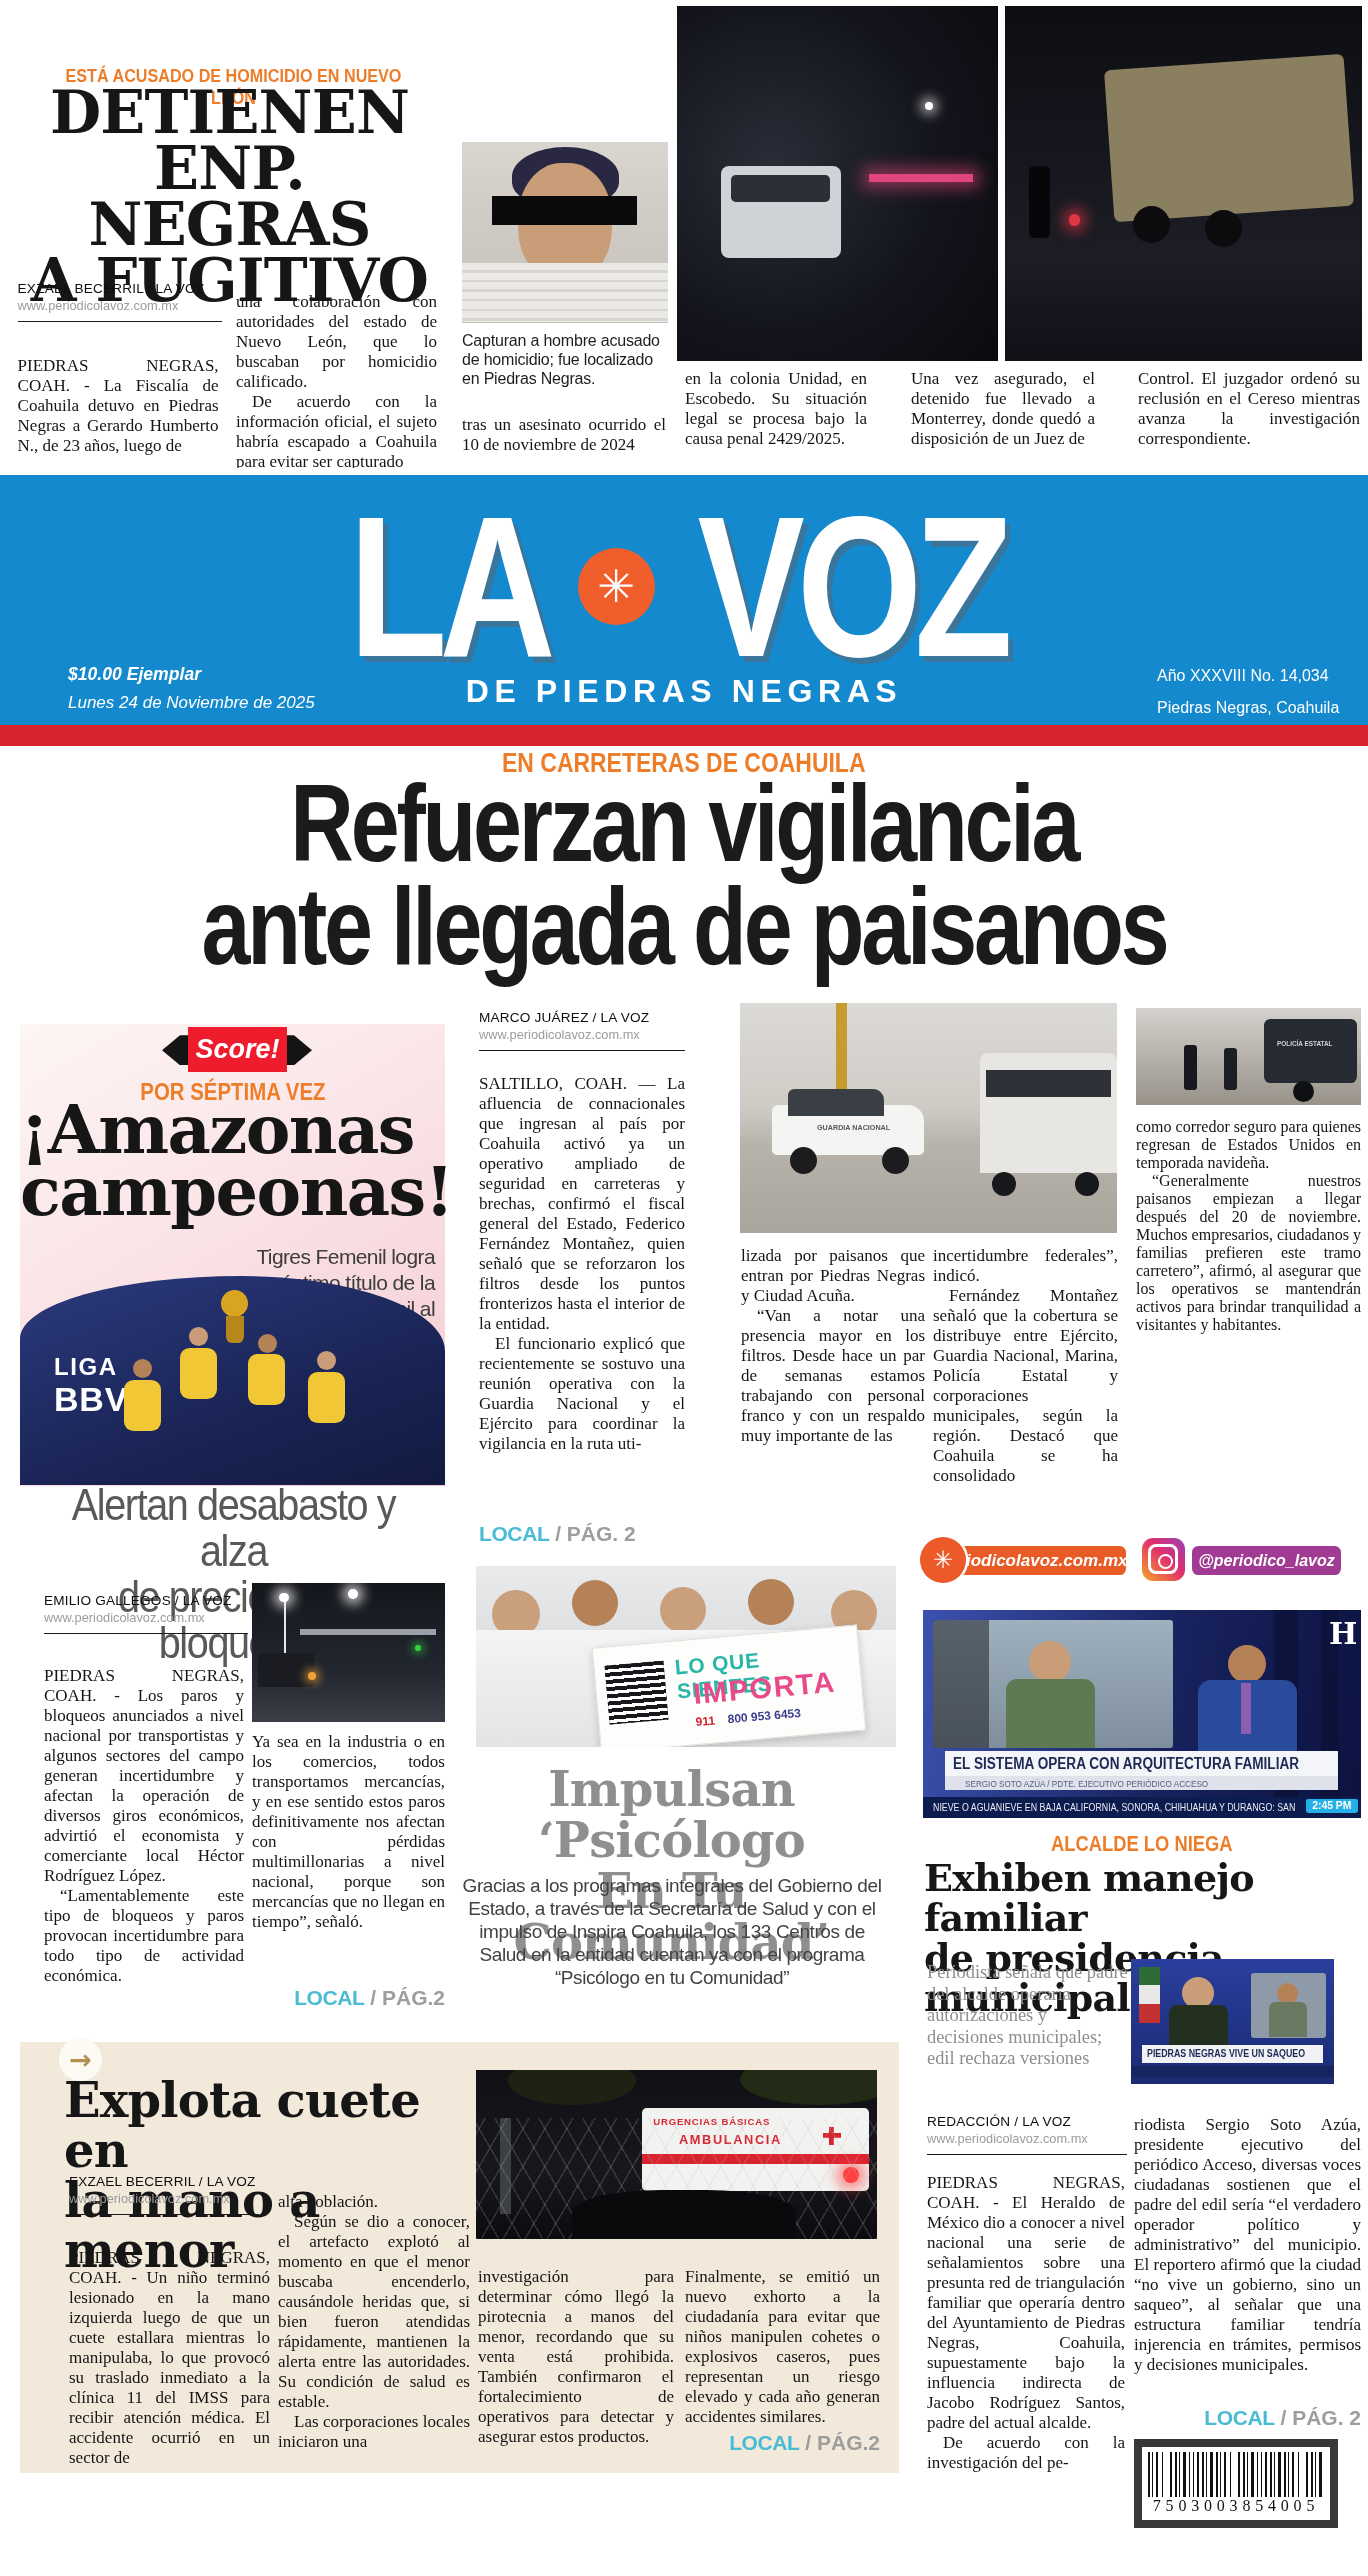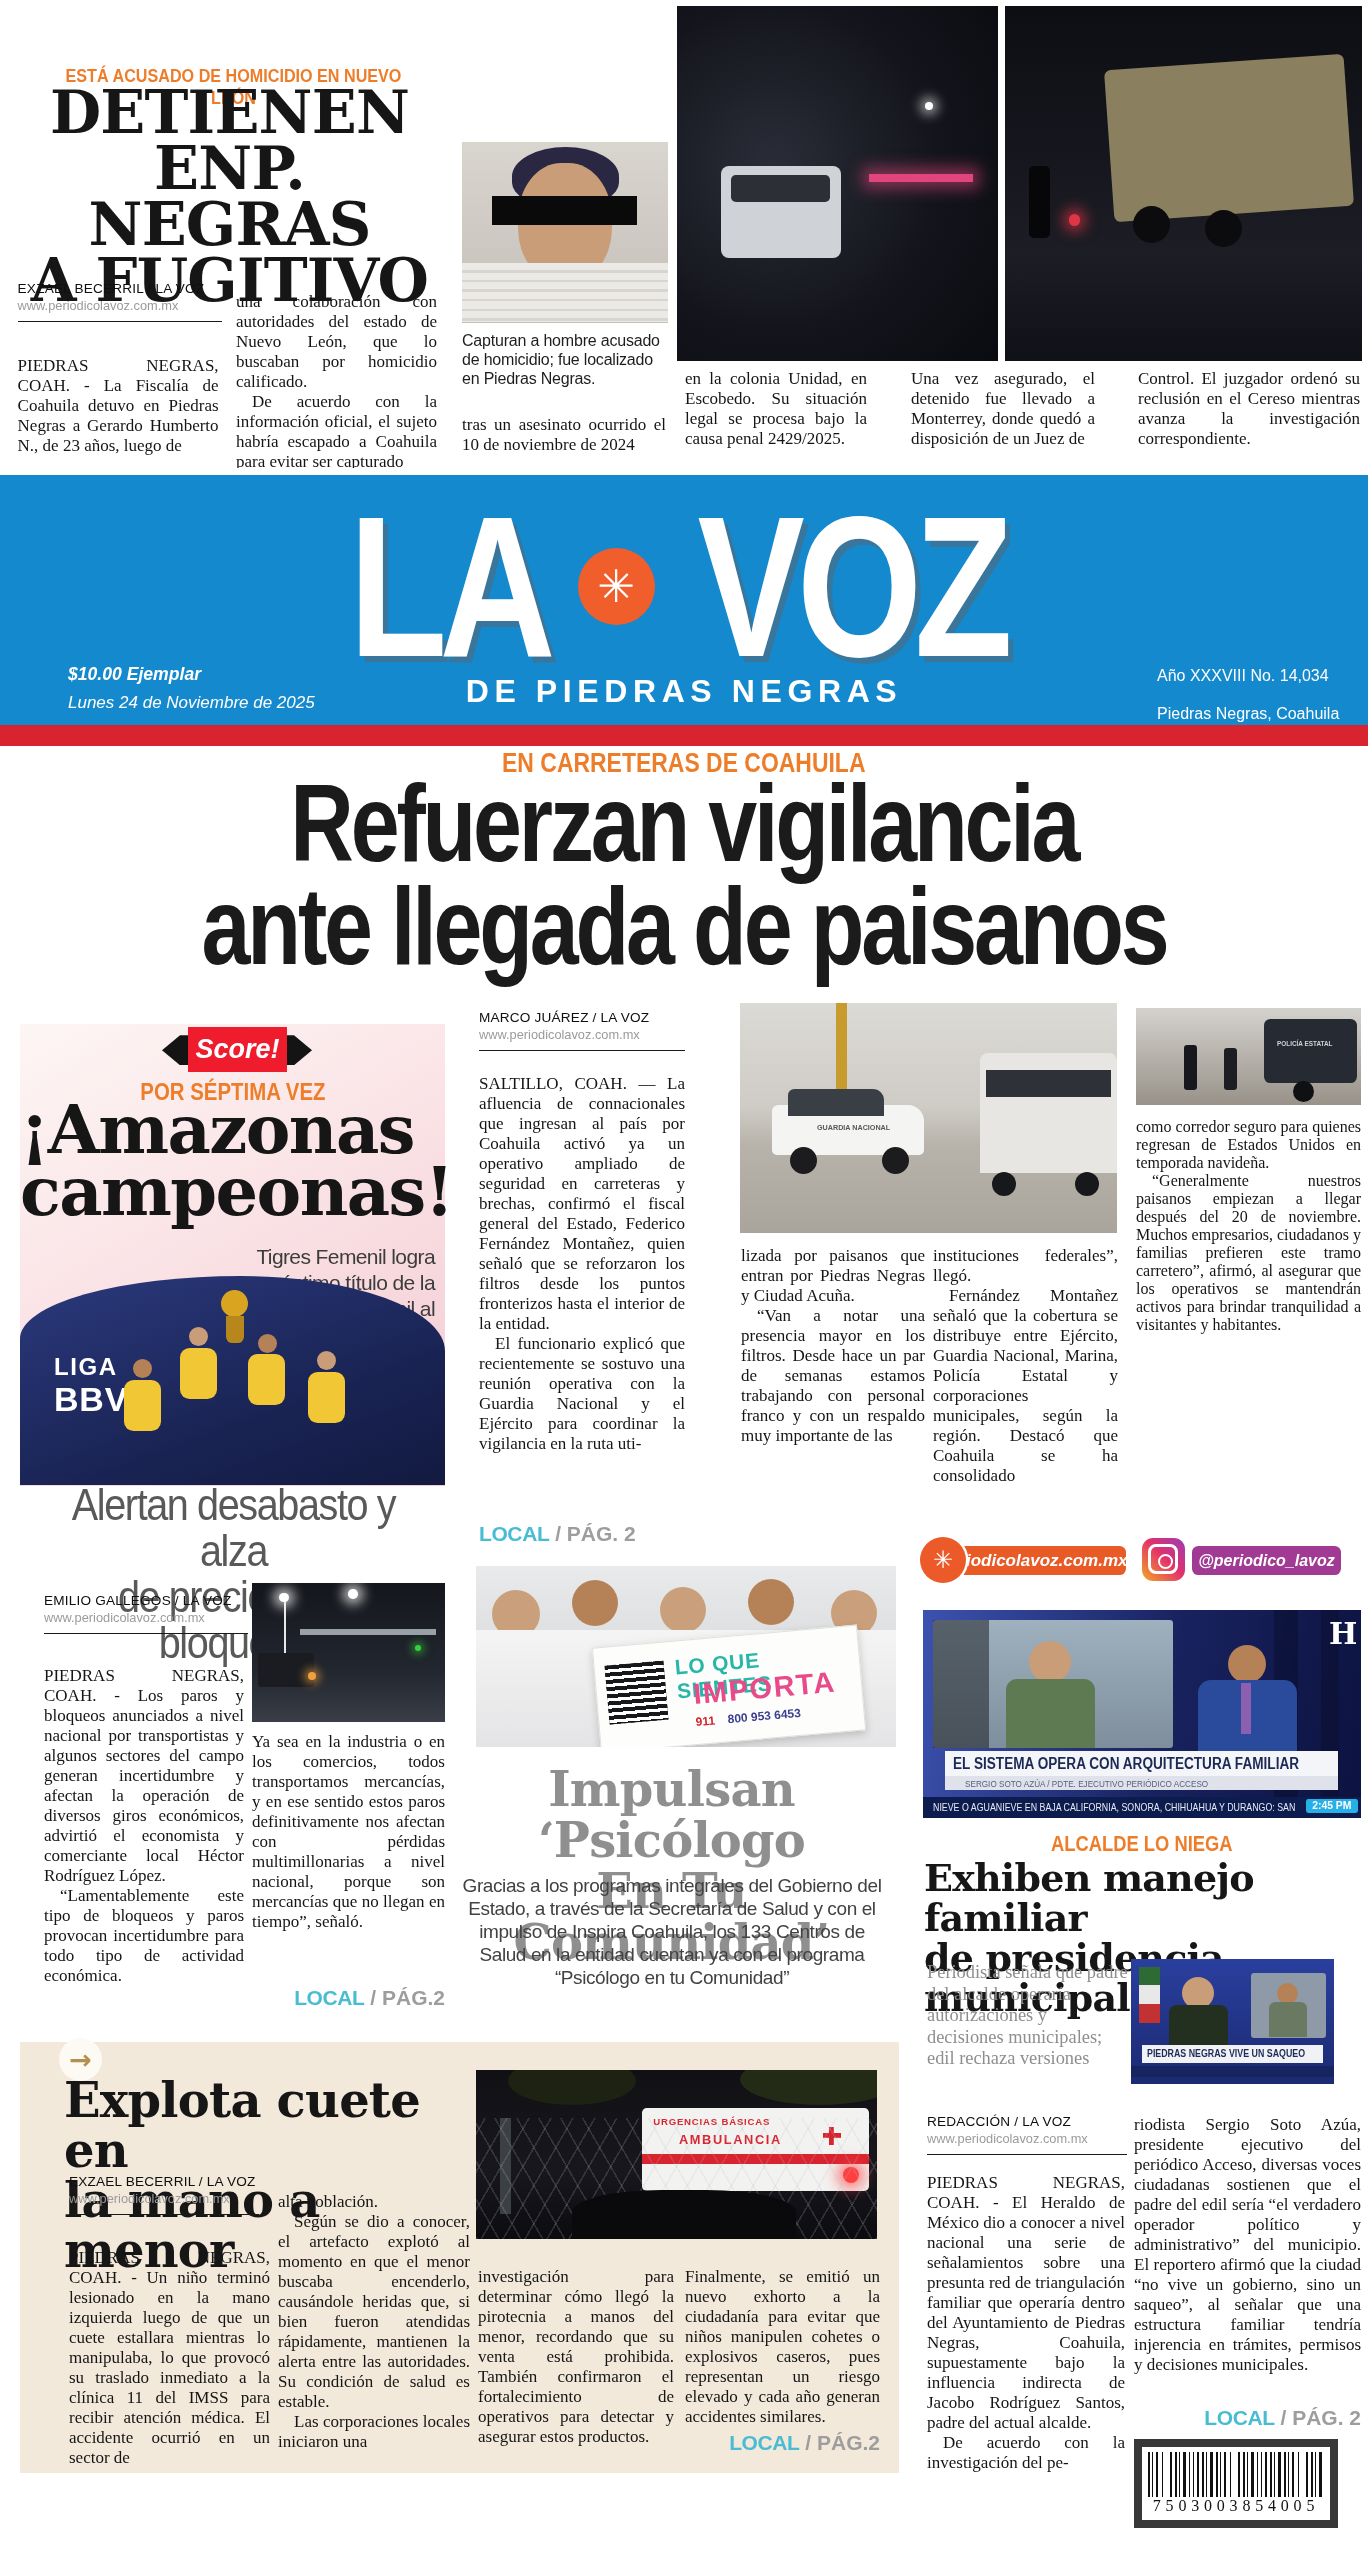--- a/index.html
+++ b/index.html
@@ -93,21 +93,21 @@
       <span style="width:77px;height:77px;border-radius:50%;background:#f05e2b;display:inline-flex;align-items:center;justify-content:center;color:#fff;font-size:45px;flex:0 0 auto">✳</span>
       <span style="font-weight:bold;font-size:201px;line-height:1;color:#fff;letter-spacing:-9.6px;display:inline-block;transform:scaleX(.8);text-shadow:6.4px 6.4px 0 rgba(95,100,105,.5)">VOZ</span>
     </div>
     <div class="abs" style="left:0;top:198px;width:1368px;text-align:center;color:#fff;font-weight:bold;font-size:32px;letter-spacing:5.6px">DE PIEDRAS NEGRAS</div>
     <div class="abs" style="left:68px;top:189px;color:#fff;font-style:italic">
       <div style="font-size:17.6px;font-weight:bold">$10.00 Ejemplar</div>
       <div style="font-size:17px;margin-top:8px">Lunes 24 de Noviembre de 2025</div>
     </div>
     <div class="abs" style="left:1157px;top:192px;color:#fff;font-size:16px">
       <div>Año XXXVIII No.  14,034</div>
-      <div style="margin-top:20px">Piedras Negras,  Coahuila</div>
+      <div style="margin-top:14px">Piedras Negras,  Coahuila</div>
     </div>
   </div>
   <div class="abs" style="left:0;top:725px;width:1368px;height:21px;background:#d8242f"></div>
 
   <div class="abs kickorange" style="left:0;top:748px;width:1368px;font-size:27px"><span class="condC">EN CARRETERAS DE COAHUILA</span></div>
   <div class="abs lead-h" style="left:0;top:768px"><span>Refuerzan vigilancia</span></div>
   <div class="abs lead-h" style="left:0;top:871px"><span>ante llegada de paisanos</span></div>
 
   <div class="abs" style="left:20px;top:1024px;width:425px;height:462px;background:linear-gradient(150deg,#fdf6f4 0%,#fbe7e9 35%,#f6d5db 75%,#f3c9d2 100%)">
     <div class="abs" style="left:142px;top:11.2px;width:150px;height:30px;background:#141414;clip-path:polygon(0 50%,12% 0,88% 0,100% 50%,88% 100%,12% 100%)"></div>
@@ -155,21 +155,21 @@
     <div class="abs" style="left:240px;top:50px;width:137px;height:120px;background:#e8e6e2;border-radius:8px 8px 0 0"></div>
     <div class="abs" style="left:246px;top:67px;width:125px;height:27px;background:#2e3238"></div>
     <div class="abs" style="left:252px;top:169px;width:24px;height:24px;border-radius:50%;background:#17181b"></div>
     <div class="abs" style="left:335px;top:169px;width:24px;height:24px;border-radius:50%;background:#17181b"></div>
   </div>
   <div class="abs body-col" style="left:741px;top:1246px;width:184px;height:244px">
     <p>lizada por paisanos que entran por Piedras Negras y Ciudad Acuña.</p>
       <p>“Van a notar una presencia mayor en los filtros. Desde hace un par de semanas estamos trabajando con personal franco y con un respaldo muy importante de las</p>
   </div>
   <div class="abs body-col" style="left:933px;top:1246px;width:185px;height:244px">
-    <p>instituciones federales”, llegó.</p>
+    <p>incertidumbre federales”, indicó.</p>
       <p>Fernández Montañez señaló que la cobertura se distribuye entre Ejército, Guardia Nacional, Marina, Policía Estatal y corporaciones municipales, según la región. Destacó que Coahuila se ha consolidado</p>
   </div>
 
   <div class="photo" style="left:1136px;top:1008px;width:225px;height:97px;background:linear-gradient(#d4d2cd,#989289)">
     <div class="abs" style="left:128px;top:11.2px;width:93px;height:64px;background:#262a33;border-radius:6.4px"></div>
     <div class="abs" style="left:141px;top:32px;font-size:6.4px;color:#cfd3d8;font-weight:bold">POLICÍA ESTATAL</div>
     <div class="abs" style="left:157px;top:73px;width:21px;height:21px;border-radius:50%;background:#0f1013"></div>
     <div class="abs" style="left:48px;top:37px;width:12.8px;height:45px;background:#17181d;border-radius:3.2px"></div>
     <div class="abs" style="left:88px;top:40px;width:12.8px;height:42px;background:#1d1e24;border-radius:3.2px"></div>
   </div>

